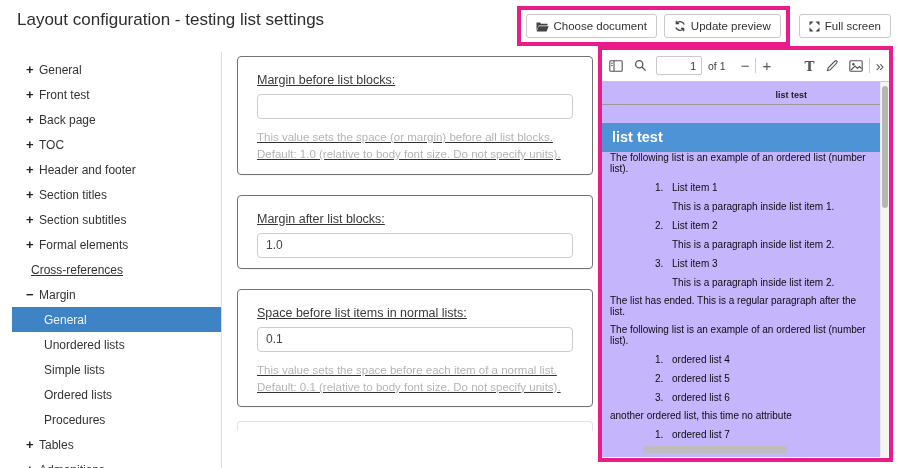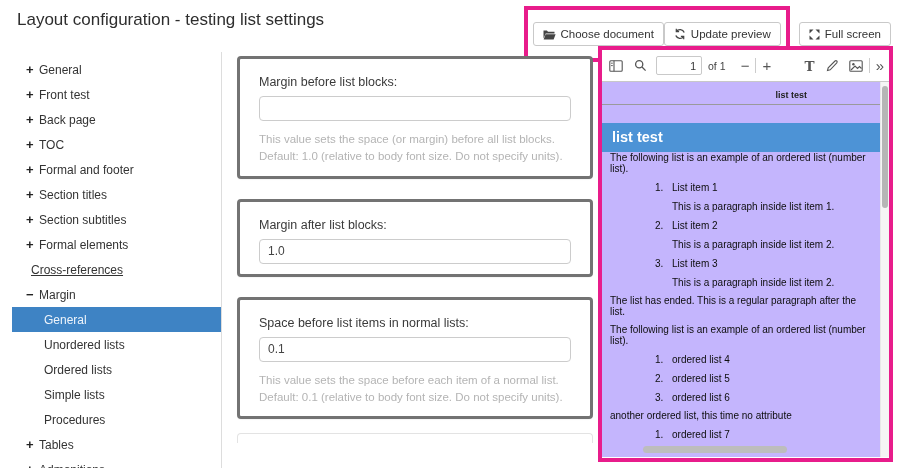--- a/index.html
+++ b/index.html
@@ -6,43 +6,43 @@
   html,body { width:897px; height:468px; overflow:hidden; }
   body {
     position:relative;
     background:#fff;
     font-family:"Liberation Sans", sans-serif;
     color:#333;
   }
   
   .page-title{ position:absolute; left:17px; top:10px; font-size:17px; font-weight:400; color:#2e2e2e; }
   .actions{ position:absolute; top:6px; right:6px; display:flex; align-items:center; }
-  .hl-box{ border:4px solid #e81c8b; padding:12px 5px; display:flex; margin-right:9px; background:transparent; }
+  .hl-box{ border:4px solid #e81c8b; padding:4px 5px; display:flex; gap:7px; margin-right:9px; background:transparent; }
   .btn{
     display:inline-flex; align-items:center; gap:5px;
     background:#fff; border:1px solid #c9c9c9; border-radius:3px;
     font-size:11.5px; color:#333; padding:0 9px; height:24px; white-space:nowrap; cursor:pointer;
     font-family:"Liberation Sans", sans-serif;
   }
   .btn svg{ display:block; }
   
   .sidebar{ position:absolute; left:0; top:52px; width:222px; height:416px; border-right:1px solid #ddd; padding-top:5px; background:#fff; }
   .tree{ margin-left:12px; }
   .trow{ height:25px; display:flex; align-items:center; font-size:12px; color:#333; cursor:pointer; }
   .trow .exp{ width:13px; font-weight:700; font-size:13px; color:#222; flex:0 0 13px; }
   .lvl0{ padding-left:14px; }
   .lvl0.noicon{ padding-left:19px;text-decoration:underline; }
   .lvl1{ padding-left:32px; }
   .trow.sel{ background:#3e83c4; color:#eef4fb; }
   
   .form-col{ position:absolute; left:237px; top:56px; width:356px; }
   .card{
-    background:#fff; border:3px solid #737373; border-radius:4px;
+    background:#fff; border:1px solid #737373; border-radius:4px;
     box-shadow:0 1px 1px rgba(0,0,0,.04);
-    padding:16px 19px 10px; margin-bottom:20px;
+    padding:16px 19px 10px; margin-bottom:20px;text-decoration:underline;
   }
   .form-col .card:nth-child(3){ margin-bottom:14px; }
   .flabel{ font-size:12.5px; color:#3a3a3a; margin-bottom:7px; }
   .finput{
     width:100%; height:25px; border:1px solid #ccc; border-radius:4px;
     padding:0 8px; font-size:12px; color:#444; outline:none;
     font-family:"Liberation Sans", sans-serif; background:#fff;
   }
   .fhelp{ margin-top:10px; font-size:11.5px; line-height:1.5; color:#b4b4b4; }
   .card-stub{
@@ -142,21 +142,21 @@
       <div class="trow lvl0">
         <span class="exp">+</span>
         <span class="tlabel">Back page</span>
       </div>
       <div class="trow lvl0">
         <span class="exp">+</span>
         <span class="tlabel">TOC</span>
       </div>
       <div class="trow lvl0">
         <span class="exp">+</span>
-        <span class="tlabel">Formal and footer</span>
+        <span class="tlabel">Header and footer</span>
       </div>
       <div class="trow lvl0">
         <span class="exp">+</span>
         <span class="tlabel">Section titles</span>
       </div>
       <div class="trow lvl0">
         <span class="exp">+</span>
         <span class="tlabel">Section subtitles</span>
       </div>
       <div class="trow lvl0">
@@ -170,24 +170,24 @@
         <span class="exp">−</span>
         <span class="tlabel">Margin</span>
       </div>
       <div class="trow lvl1 sel">
         <span class="tlabel">General</span>
       </div>
       <div class="trow lvl1">
         <span class="tlabel">Unordered lists</span>
       </div>
       <div class="trow lvl1">
+        <span class="tlabel">Simple lists</span>
+      </div>
+      <div class="trow lvl1">
         <span class="tlabel">Ordered lists</span>
-      </div>
-      <div class="trow lvl1">
-        <span class="tlabel">Simple lists</span>
       </div>
       <div class="trow lvl1">
         <span class="tlabel">Procedures</span>
       </div>
       <div class="trow lvl0">
         <span class="exp">+</span>
         <span class="tlabel">Tables</span>
       </div>
       <div class="trow lvl0">
         <span class="exp">+</span>

